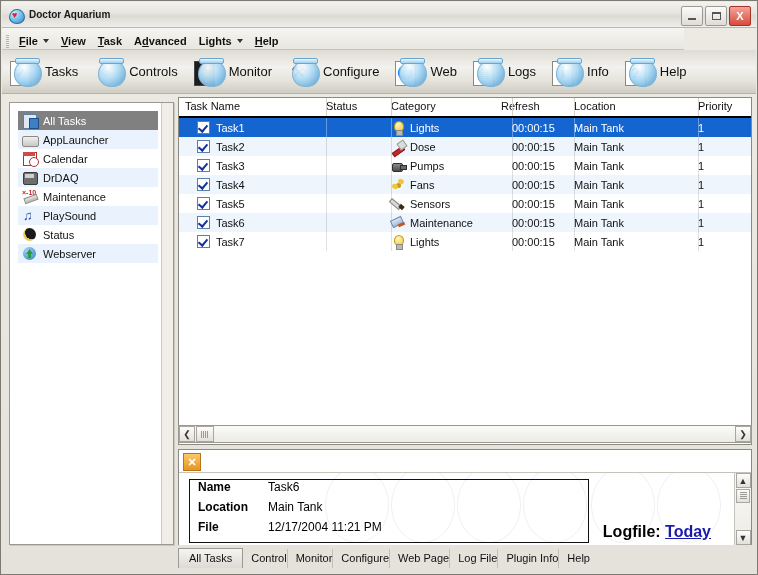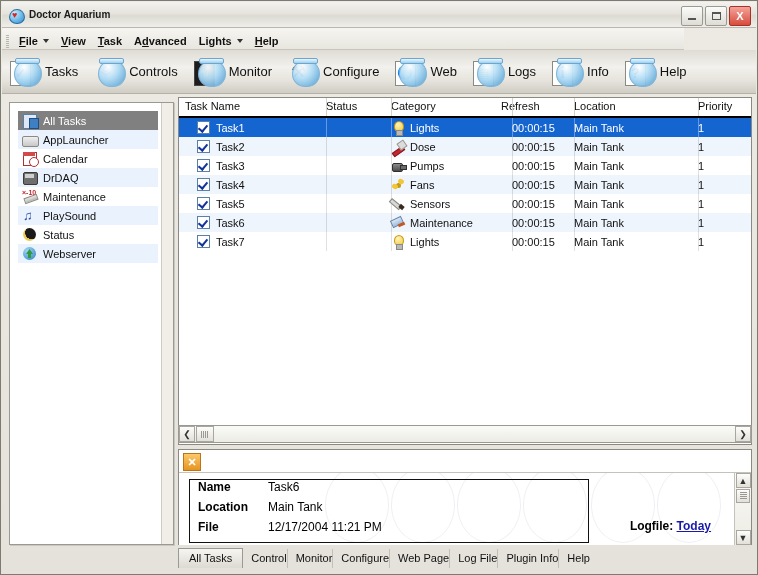--- a/index.html
+++ b/index.html
@@ -197,21 +197,21 @@
   }
   .bubbles{position:absolute;left:0;top:0;width:100%;height:100%;}
   .bub{position:absolute;border:1px solid #f0eff4;border-radius:50%;}
   .detailbox{
     position:absolute;left:10px;top:6px;width:400px;height:64px;
     border:1px solid #111;background:transparent;box-sizing:border-box;
   }
   .drow{display:flex;align-items:baseline;font-size:12px;color:#000;padding-left:8px;height:20px;}
   .dlabel{font-weight:bold;width:70px;flex:none;}
   .dval{}
-  .logfile{position:absolute;right:40px;bottom:12px;font-size:12px;font-weight:bold;color:#000;text-align:right;}
+  .logfile{position:absolute;right:40px;bottom:4px;font-size:16px;font-weight:bold;color:#000;text-align:right;}
   .logfile a{color:#1a1aa8;text-decoration:underline;}
   .vscroll{
     position:absolute;right:0;top:0;width:16px;height:72px;
     background:linear-gradient(to bottom,#fafaf8,#ecebe3);
     border-left:1px solid #c4c2ba;display:flex;flex-direction:column;align-items:center;
   }
   .vthumb{
     width:14px;height:14px;margin-top:1px;
     background:linear-gradient(to bottom,#fdfdfc,#e2e0d8);border:1px solid #a8a69e;
     display:flex;align-items:center;justify-content:center;box-sizing:border-box;

